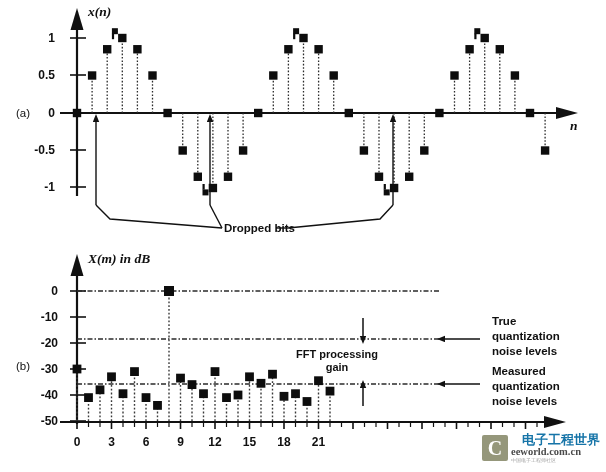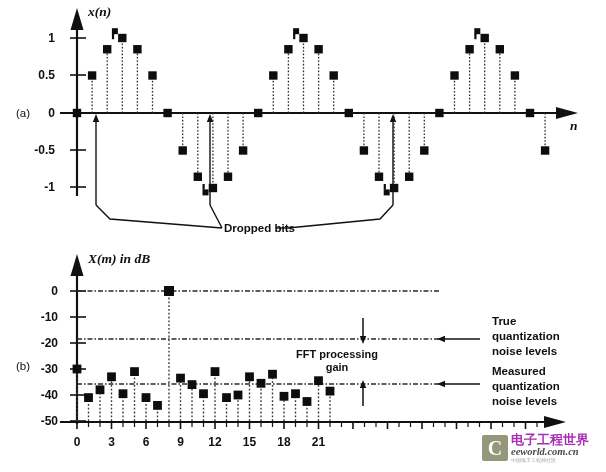--- a/index.html
+++ b/index.html
@@ -131,28 +131,28 @@
   }
   #wm-textcol {
     display: flex;
     flex-direction: column;
     line-height: 1.04;
   }
   .wm-cn {
     font-family: "Liberation Serif", serif;
     font-size: 13px;
     font-weight: bold;
-    color: #a21caf;
+    color: #0369a1;
     letter-spacing: 0px;
     white-space: nowrap;
+    margin-left: 11px;
   }
   .wm-en {
     font-family: "Liberation Serif", serif;
     font-size: 10.5px;
-    font-style: italic;
     font-weight: bold;
     color: #3a3a3a;
     white-space: nowrap;
   }
   .wm-sub {
     font-family: "Liberation Sans", sans-serif;
     font-size: 5px;
     color: #9a9a9a;
     white-space: nowrap;
   }

